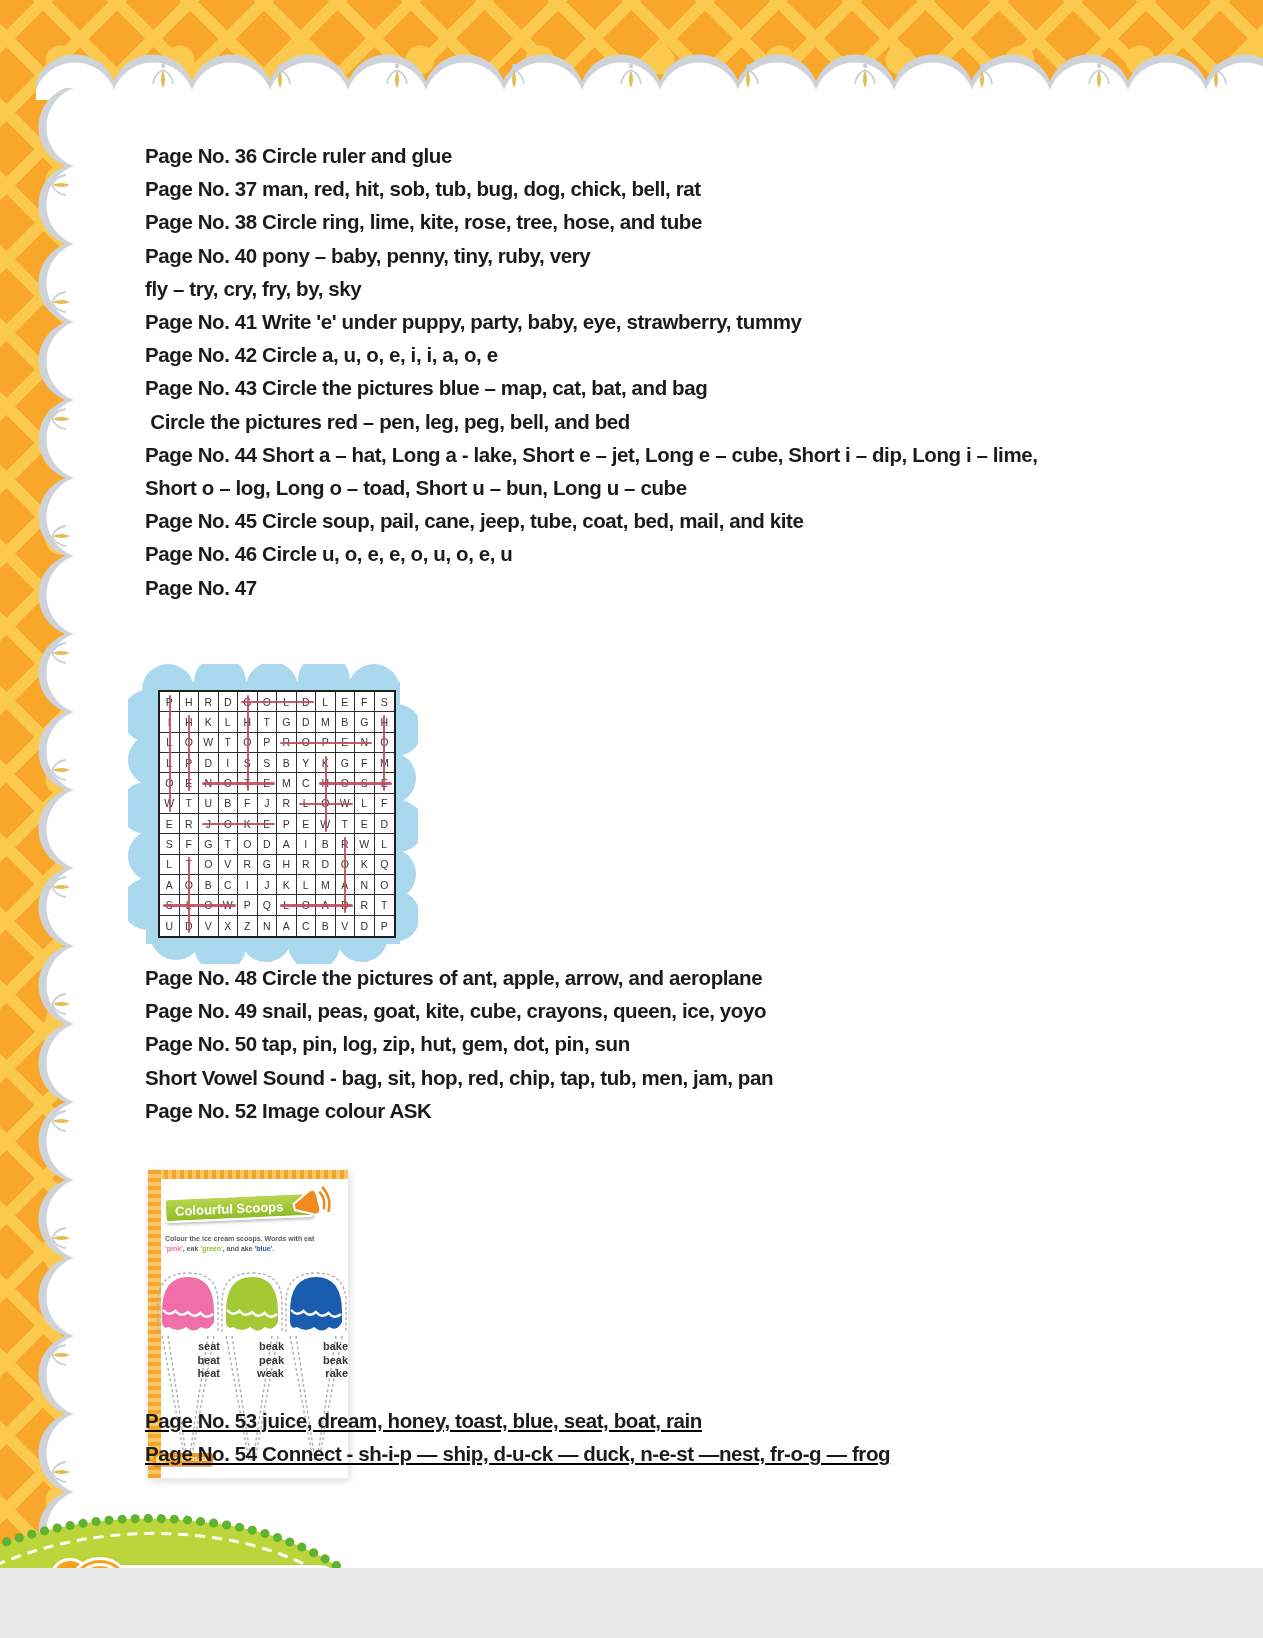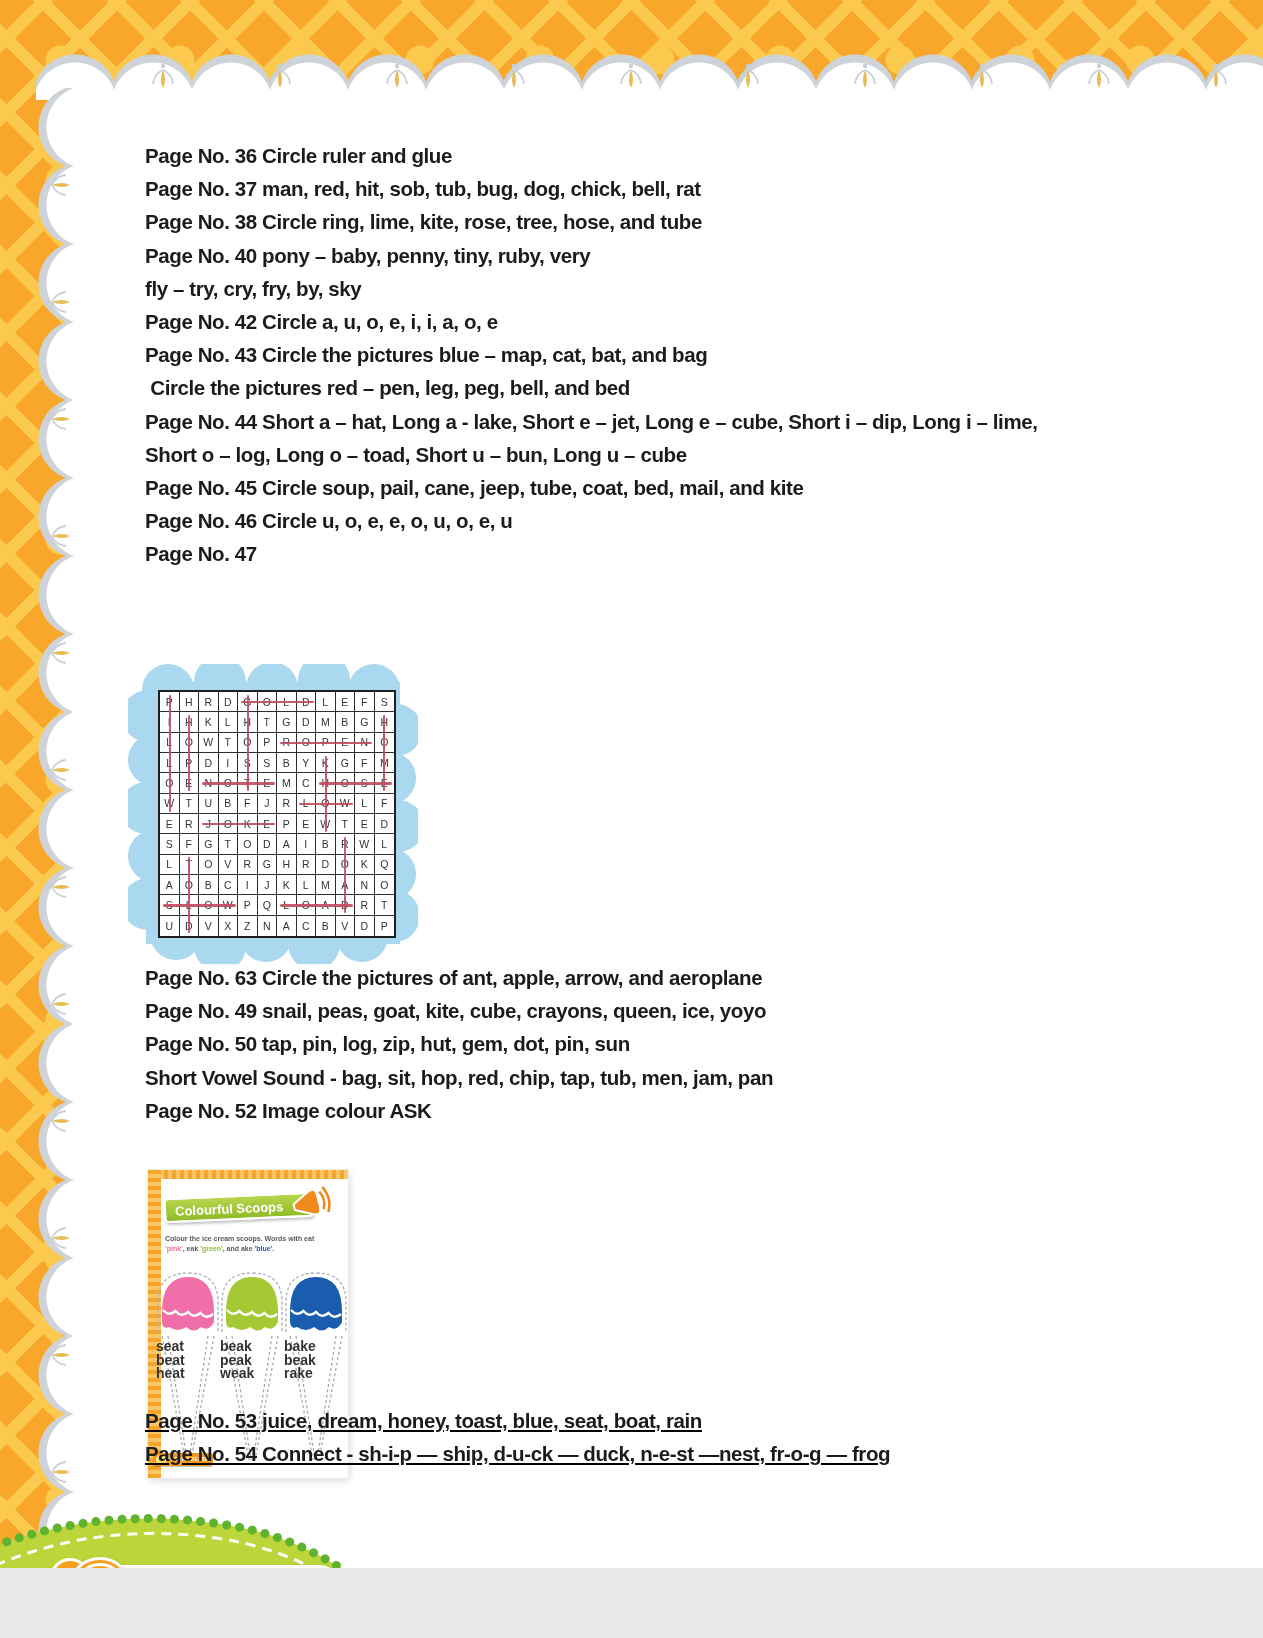--- a/index.html
+++ b/index.html
@@ -52,22 +52,22 @@
   .banner{position:absolute;left:16px;top:25px;width:150px;height:25px;
     background:linear-gradient(#B9D44E,#8FBC28);border:2px solid #fff;border-radius:5px;
     box-shadow:1px 2px 3px rgba(0,0,0,.25);transform:rotate(-2.5deg);color:#fff;
     font-weight:700;font-size:13px;line-height:24px;padding-left:9px;box-sizing:border-box;}
   .megaphone{position:absolute;left:140px;top:14px;width:46px;height:40px;}
   .instr{position:absolute;left:17px;top:64px;width:170px;font-weight:700;font-size:7px;
     line-height:10px;color:#5a5a5a;}
   .cone{position:absolute;width:64px;top:102px;height:192px;}
   .cone svg.scoop{position:absolute;left:0;top:0;}
   .cone svg.cone-v{position:absolute;left:0;top:60px;}
-  .cone-words{position:absolute;top:68px;left:0;right:0;text-align:left;font-weight:700;
-    font-size:14px;line-height:13.5px;color:#333;}
+  .cone-words{position:absolute;top:68px;left:0;right:0;text-align:right;font-weight:700;
+    font-size:11px;line-height:13.5px;color:#333;}
   .card-logo{position:absolute;left:5px;bottom:12px;width:60px;height:13px;background:#F29B1D;
     border-radius:3px;display:flex;align-items:center;gap:2px;padding:0 3px;box-sizing:border-box;
     box-shadow:0 1px 1px rgba(0,0,0,.25);}
   .card-logo .dot{width:8px;height:8px;border-radius:50%;background:#FDD75A;border:1px solid #fff;flex:none;}
   .card-logo .txt{font-weight:700;font-size:4.5px;color:#fff;letter-spacing:.2px;white-space:nowrap;overflow:hidden;}
   
   .blob-main{position:absolute;left:0;top:1498px;}
   .blob-small{position:absolute;left:408px;top:1598px;}
   .badge{position:absolute;left:40px;top:1556px;width:320px;height:72px;}
   .badge-pill{position:absolute;left:40px;top:9px;width:264px;height:50px;background:#F7A01E;
@@ -247,20 +247,21 @@
   <path d="M13 8 Q22 12 23 22" stroke="#C9CFD6" stroke-width="1.8" fill="none"></path>
 </svg></div>
     </div>
 
   <div class="answers" id="answers-top">
       <div class="ans-line">Page No. 36 Circle ruler and glue</div>
       <div class="ans-line">Page No. 37 man, red, hit, sob, tub, bug, dog, chick, bell, rat</div>
       <div class="ans-line">Page No. 38 Circle ring, lime, kite, rose, tree, hose, and tube</div>
       <div class="ans-line">Page No. 40 pony – baby, penny, tiny, ruby, very</div>
       <div class="ans-line">fly – try, cry, fry, by, sky</div>
+      <div class="ans-line">Page No. 41 Write 'e' under puppy, party, baby, eye, strawberry, tummy</div>
       <div class="ans-line">Page No. 42 Circle a, u, o, e, i, i, a, o, e</div>
       <div class="ans-line">Page No. 43 Circle the pictures blue – map, cat, bat, and bag</div>
       <div class="ans-line"> Circle the pictures red – pen, leg, peg, bell, and bed</div>
       <div class="ans-line">Page No. 44 Short a – hat, Long a - lake, Short e – jet, Long e – cube, Short i – dip, Long i – lime,</div>
       <div class="ans-line">Short o – log, Long o – toad, Short u – bun, Long u – cube</div>
       <div class="ans-line">Page No. 45 Circle soup, pail, cane, jeep, tube, coat, bed, mail, and kite</div>
       <div class="ans-line">Page No. 46 Circle u, o, e, e, o, u, o, e, u</div>
       <div class="ans-line">Page No. 47</div>
     </div>
 
@@ -449,21 +450,21 @@
         <div class="strike" style="top: 22.8333px; left: 28.05px; height: 76.3333px; width: 2.4px;"></div>
         <div class="strike" style="top: 2.5px; left: 86.55px; height: 96.6667px; width: 2.4px;"></div>
         <div class="strike" style="top: 63.5px; left: 164.55px; height: 76.3333px; width: 2.4px;"></div>
         <div class="strike" style="top: 22.8333px; left: 223.05px; height: 76.3333px; width: 2.4px;"></div>
         <div class="strike" style="top: 144.833px; left: 184.05px; height: 76.3333px; width: 2.4px;"></div>
         <div class="strike" style="top: 165.167px; left: 28.05px; height: 76.3333px; width: 2.4px;"></div>
       </div>
   </div>
 
   <div class="answers" id="answers-mid">
-      <div class="ans-line">Page No. 63 Circle the pictures of ant, apple, arrow, and aeroplane</div>
+      <div class="ans-line">Page No. 48 Circle the pictures of ant, apple, arrow, and aeroplane</div>
       <div class="ans-line">Page No. 49 snail, peas, goat, kite, cube, crayons, queen, ice, yoyo</div>
       <div class="ans-line">Page No. 50 tap, pin, log, zip, hut, gem, dot, pin, sun</div>
       <div class="ans-line">Short Vowel Sound - bag, sit, hop, red, chip, tap, tub, men, jam, pan</div>
       <div class="ans-line">Page No. 52 Image colour ASK</div>
     </div>
 
   <div class="card">
     <div class="card-top"></div>
     <div class="card-left"></div>
     <div class="banner">

